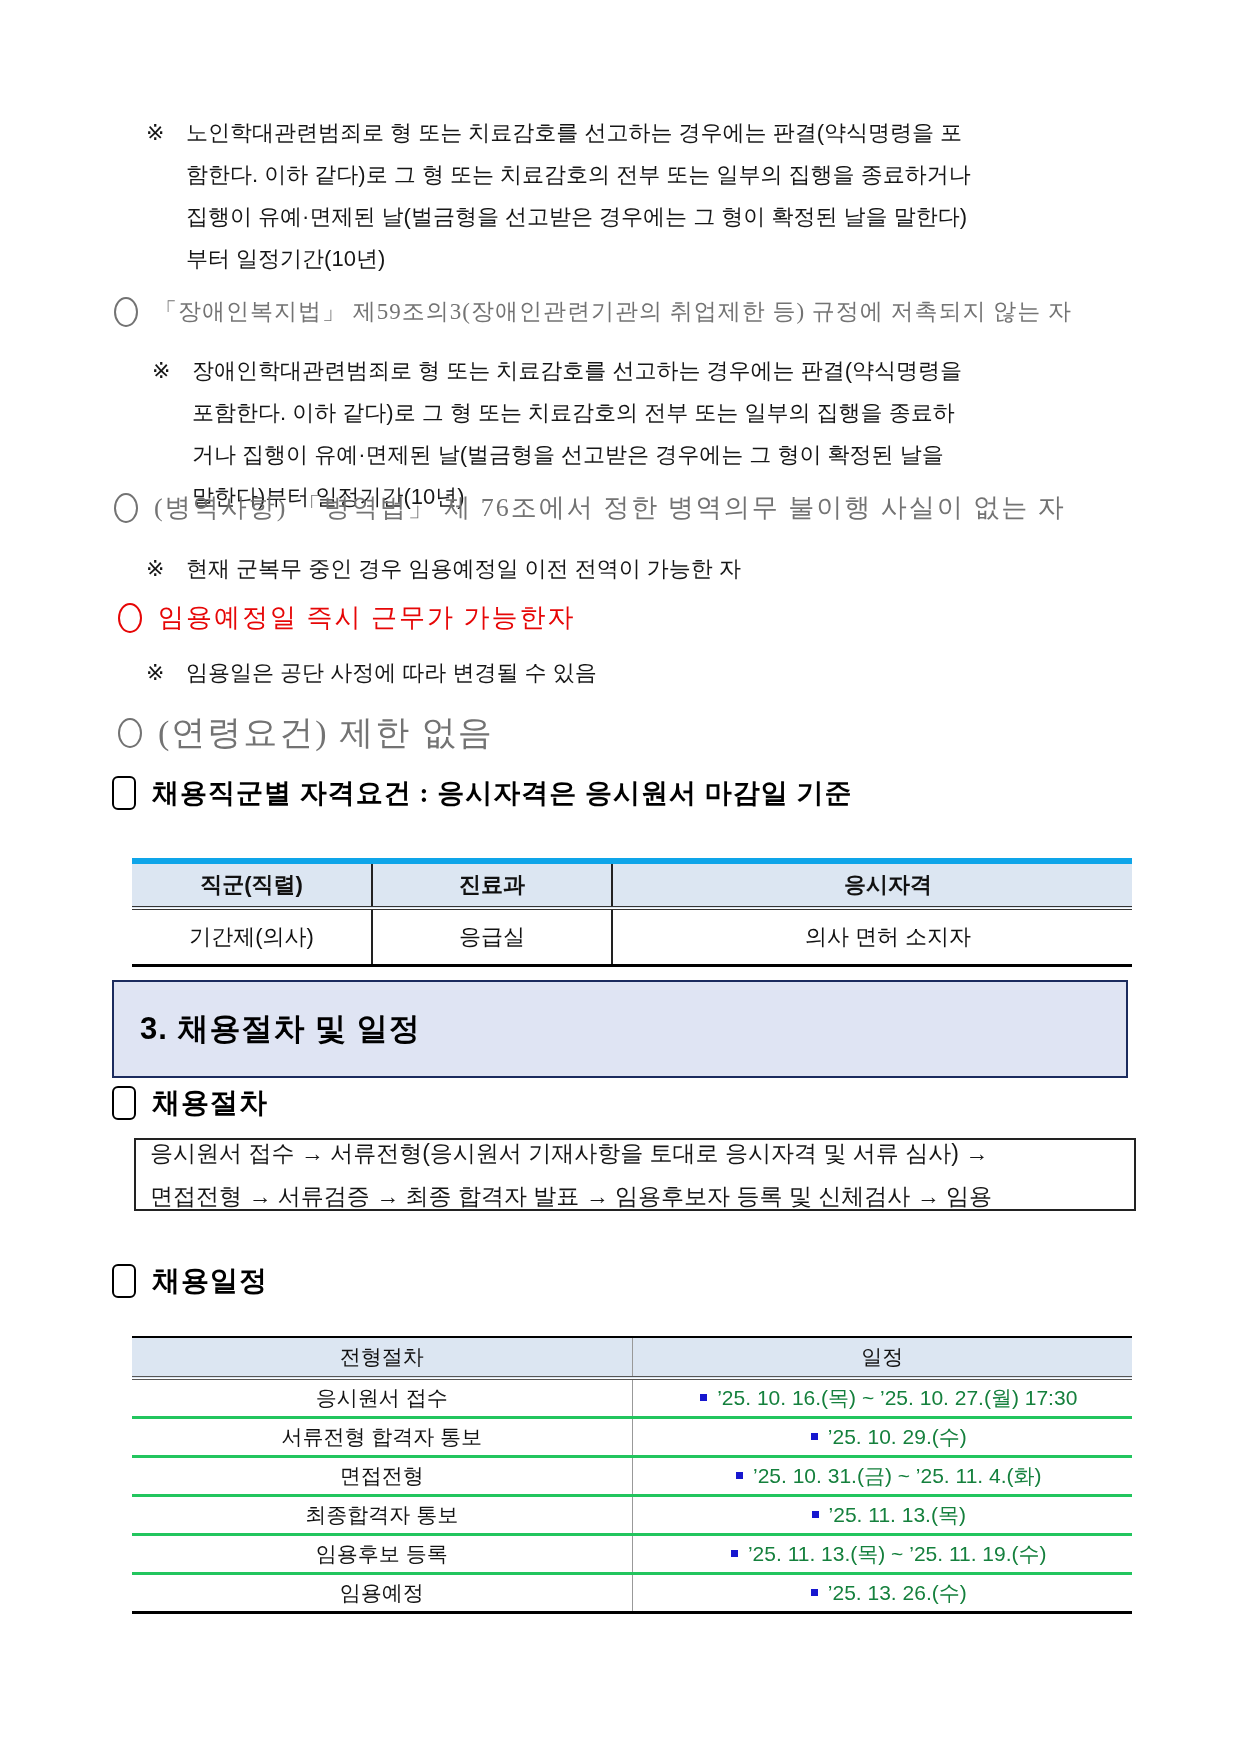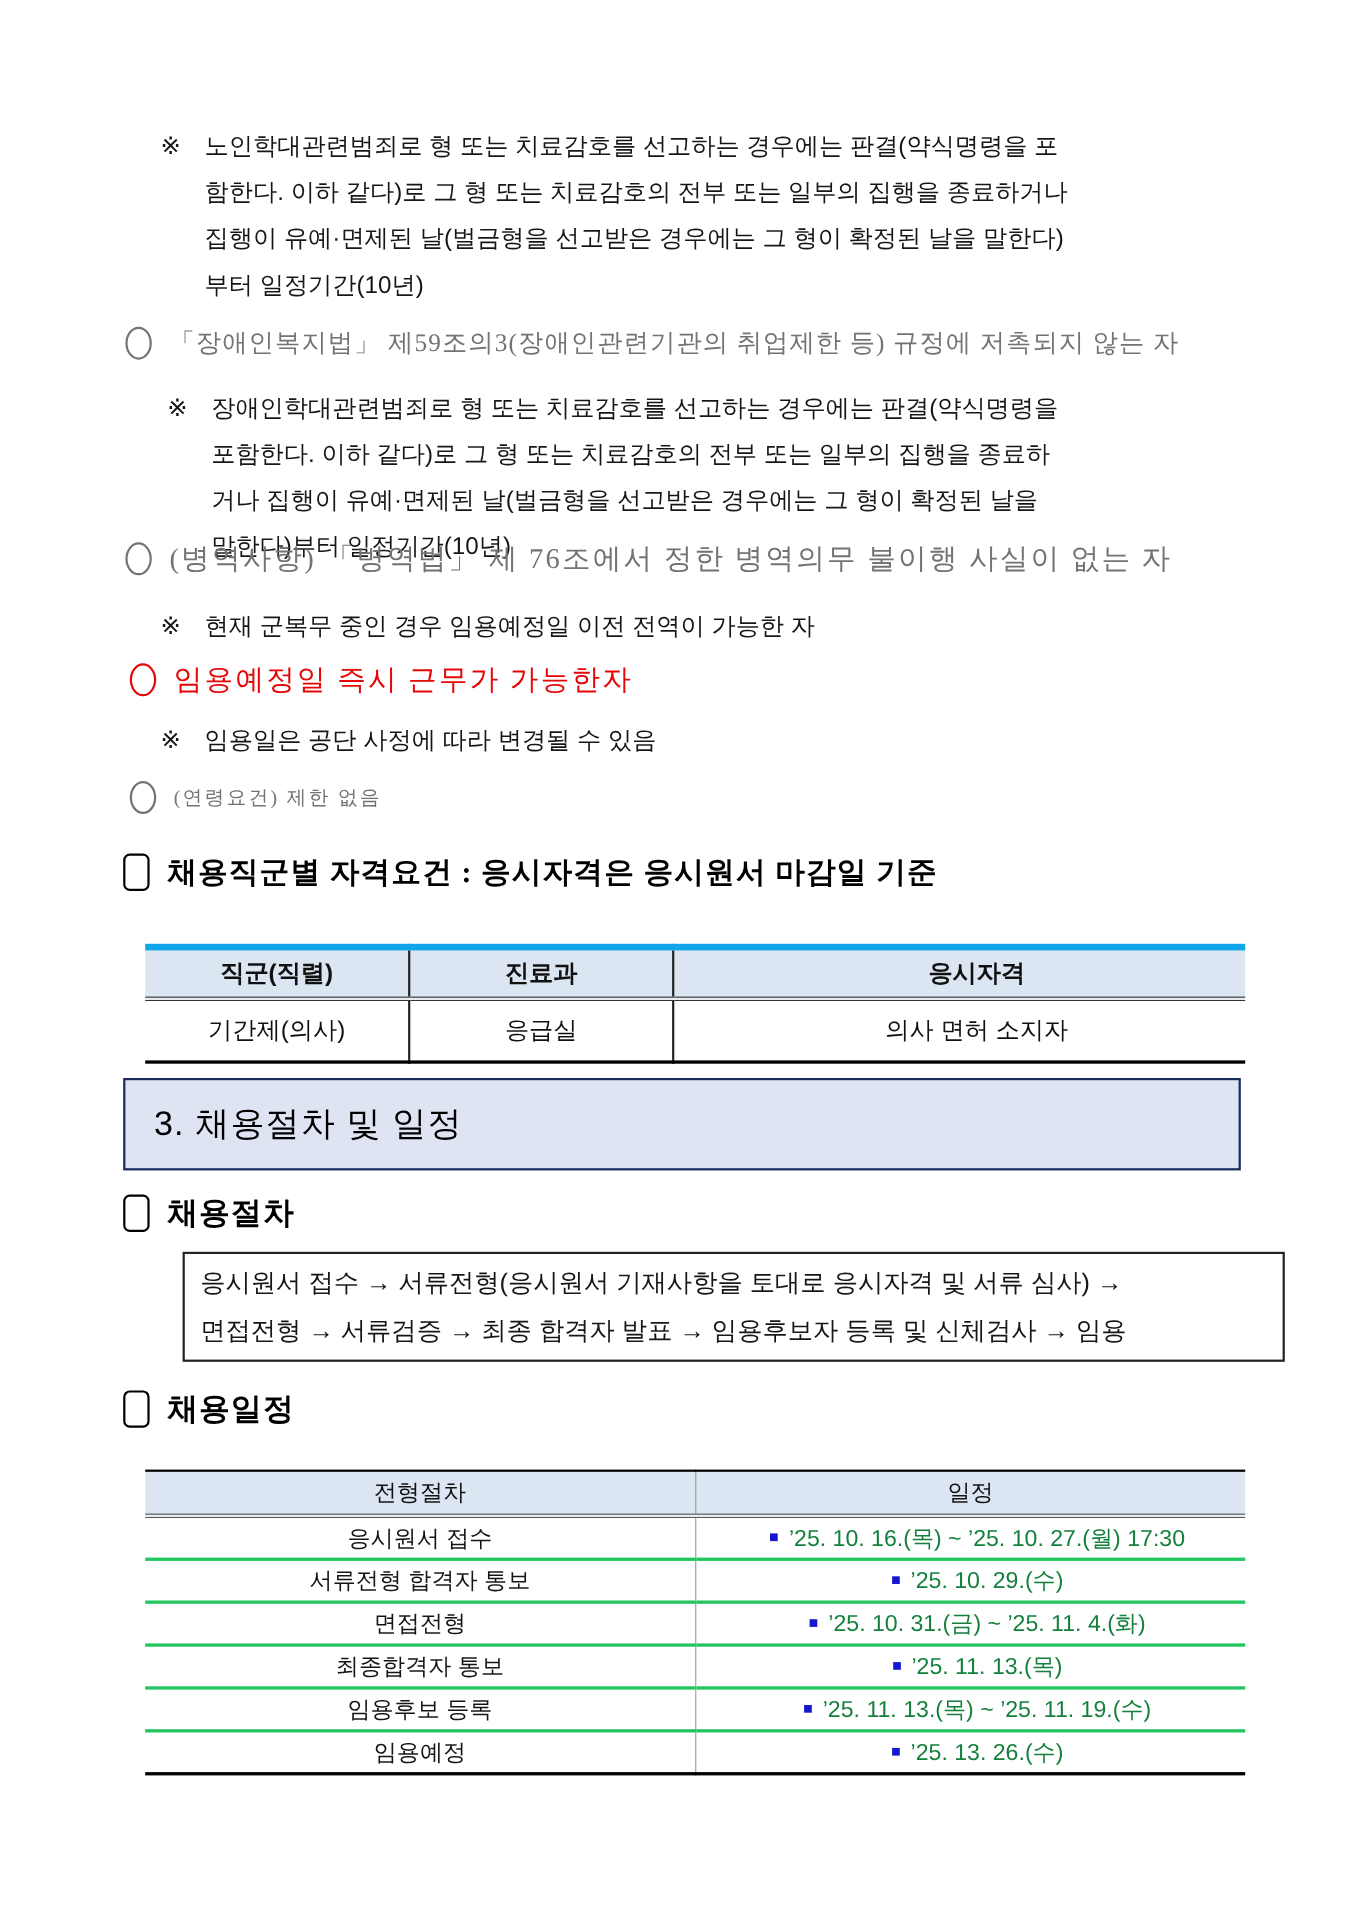--- a/index.html
+++ b/index.html
@@ -29,32 +29,32 @@
   .qual-table { width:1000px; font-size:22px; table-layout:fixed; }
   .qual-table th { background:#dce6f2; font-weight:bold; height:40px; border-bottom:4px double #333; }
   .qual-table td { height:52px; }
   .qual-table th, .qual-table td { text-align:center; border-left:2px solid #222; border-right:2px solid #222; }
   .qual-table th:first-child, .qual-table td:first-child { border-left:none; }
   .qual-table th:last-child, .qual-table td:last-child { border-right:none;padding-left:32px; }
   .qual-table { border-top:6px solid #0ea5e9; border-bottom:3px solid #000; }
 
   
   .section-banner {
-    box-sizing:border-box; width:1016px; height:84px;
+    box-sizing:border-box; width:1016px; height:98px;
     background:#dfe4f3; border:2px solid #1b2b5e;
     display:flex; align-items:center; padding-left:26px;
-    font-size:31px; font-weight:normal; color:#000; letter-spacing:1px;
+    font-size:31px; font-weight:bold; color:#000; letter-spacing:1px;
   }
 
   
   .flow-box {
-    box-sizing:border-box; width:1002px; height:100px;
+    box-sizing:border-box; width:1002px; height:73px;
     border:2px solid #222; padding:0 14px;
     display:flex; flex-direction:column; justify-content:center;
-    font-size:23px; color:#161616;margin-left:32px;
+    font-size:23px; color:#161616;
   }
   .flow-box .fline { line-height:43px; white-space:nowrap; }
 
   
   .sched-table { width:1000px; font-size:21px; table-layout:fixed; border-top:2px solid #000; border-bottom:3px solid #000; }
   .sched-table th { background:#dce6f2; height:36px; font-weight:normal; text-align:center; border-bottom:4px double #555; }
   .sched-table td { height:34px; border-bottom:3px solid #22c55e; }
   .sched-table tr:last-child td { border-bottom:none; }
   .sched-table th + th, .sched-table td + td { border-left:1px solid #999; }
   .sched-table td.step { text-align:center; color:#141414; }
@@ -104,21 +104,21 @@
   <div class="abs o-item o-red" style="top:600px; left:118px; width:1010px; font-size:26px; letter-spacing:2px;">
     <span class="circle"></span>
     <span>임용예정일 즉시 근무가 가능한자</span>
   </div>
 
   <div class="abs note" style="top:652px; left:146px; width:880px;">
     <span class="ref">※</span>
     <span class="nlines">임용일은 공단 사정에 따라 변경될 수 있음</span>
   </div>
 
-  <div class="abs o-item" style="top:710px; left:118px; width:1010px; font-size:18px; letter-spacing:2px;align-items:center;">
+  <div class="abs o-item" style="top:710px; left:118px; width:1010px; font-size:34px; letter-spacing:2px;align-items:center;">
     <span class="circle"></span>
     <span>(연령요건) 제한 없음</span>
   </div>
 
   <div class="abs sq-head" style="top:775px; left:112px; width:1016px; font-size:27px;">
     <span class="sqbox"></span>
     <span>채용직군별 자격요건 : 응시자격은 응시원서 마감일 기준</span>
   </div>
 
   <table class="abs qual-table" style="top:858px; left:132px;">

